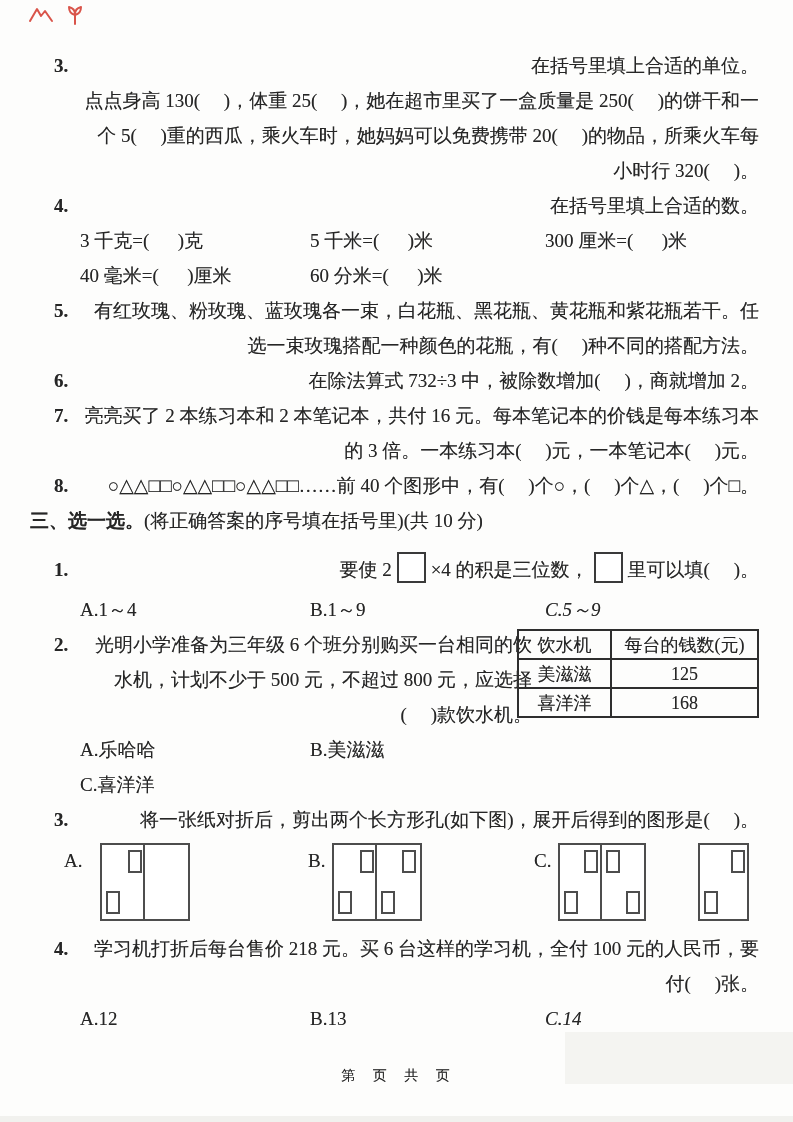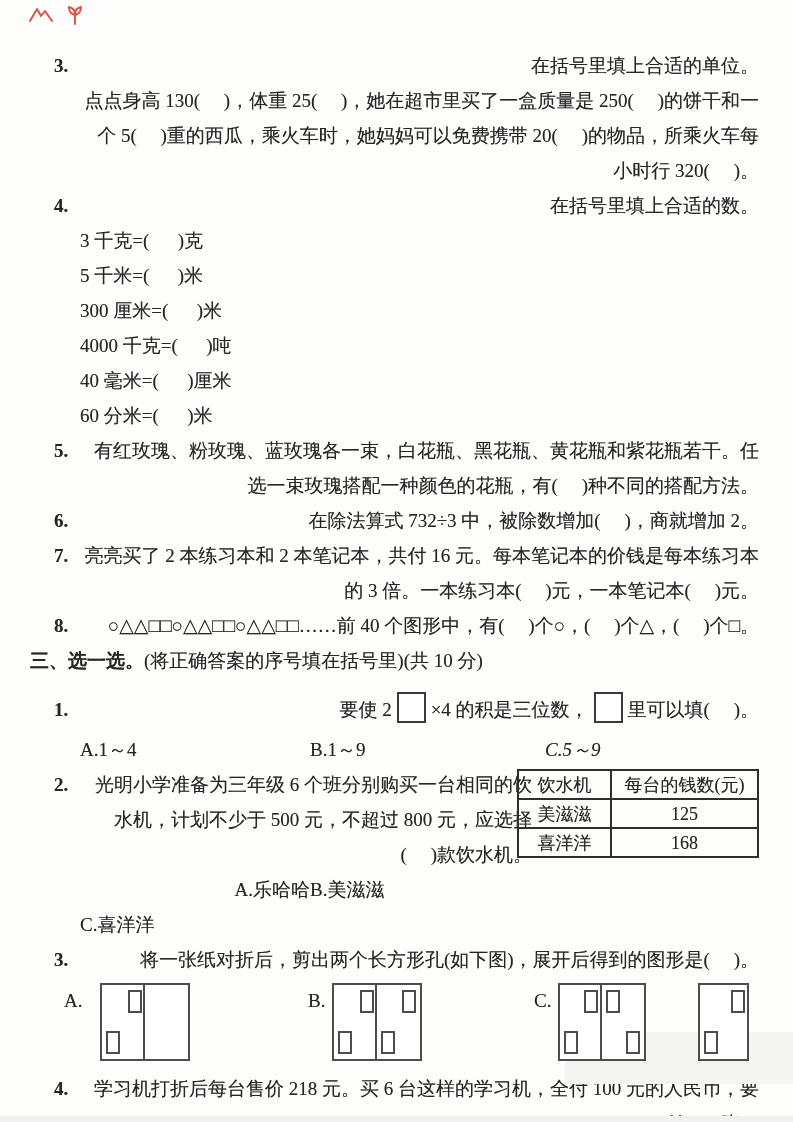--- a/index.html
+++ b/index.html
@@ -33,38 +33,38 @@
   .corner-marks{position:absolute;top:5px;left:28px;display:flex;gap:12px;}
   .corner-marks svg{display:block;}
 
   
   .q{display:flex;padding-left:54px;padding-right:34px;}
   .q .num{flex:0 0 26px;font-weight:bold;}
   .q .body{flex:1;min-width:0;}
   .q .body p{margin:0;text-align:right;}
 
   
-  .unit-grid{display:flex;flex-wrap:wrap;flex-direction:column;}
+  .unit-grid{display:flex;flex-wrap:wrap;}
   .unit-grid span{display:block;}
   .unit-grid span:nth-child(3n+1){width:230px;}
   .unit-grid span:nth-child(3n+2){width:235px;}
   .unit-grid span:nth-child(3n){flex:1;}
 
   
   .sec-head{margin:0 0 14px 30px;padding-right:30px;}
   .sec-head .main{font-weight:bold;}
   .sec-head .note{font-weight:normal;}
 
   
   .optrow{display:flex;}
   .optrow .opt{display:block;}
   .optrow .opt:nth-child(1){width:230px;}
   .optrow .opt:nth-child(2){width:235px;}
   .optrow .opt:nth-child(3){flex:1;font-style:italic;}
-  .optrow.narrow .opt:nth-child(1){width:230px;text-align:right;}
+  .optrow.narrow .opt:nth-child(1){width:230px;}
   .optrow.narrow .opt:nth-child(2){width:auto;}
 
   
   .blank-box{
     display:inline-block;width:25px;height:27px;
     border:2px solid #3a3a3a;background:#fff;
     vertical-align:-7px;margin:0 5px;
   }
   .q1-line{margin-top:4px;}
   .q1-opts{margin-top:5px;}
@@ -141,21 +141,20 @@
   </div>
 
   <div class="q">
     <span class="num">4.</span>
     <div class="body">
       <p>在括号里填上合适的数。</p>
       <div class="unit-grid">
         <span>3 千克=(&nbsp;&nbsp;&nbsp;&nbsp;&nbsp;&nbsp;)克</span>
         <span>5 千米=(&nbsp;&nbsp;&nbsp;&nbsp;&nbsp;&nbsp;)米</span>
         <span>300 厘米=(&nbsp;&nbsp;&nbsp;&nbsp;&nbsp;&nbsp;)米</span>
-        <span>4000 千克=(&nbsp;&nbsp;&nbsp;&nbsp;&nbsp;&nbsp;)吨</span>
         <span>40 毫米=(&nbsp;&nbsp;&nbsp;&nbsp;&nbsp;&nbsp;)厘米</span>
         <span>60 分米=(&nbsp;&nbsp;&nbsp;&nbsp;&nbsp;&nbsp;)米</span>
       </div>
     </div>
   </div>
 
   <div class="q">
     <span class="num">5.</span>
     <div class="body">
       <p>有红玫瑰、粉玫瑰、蓝玫瑰各一束，白花瓶、黑花瓶、黄花瓶和紫花瓶若干。任选一束玫瑰搭配一种颜色的花瓶，有(&nbsp;&nbsp;&nbsp;&nbsp;&nbsp;)种不同的搭配方法。</p>

